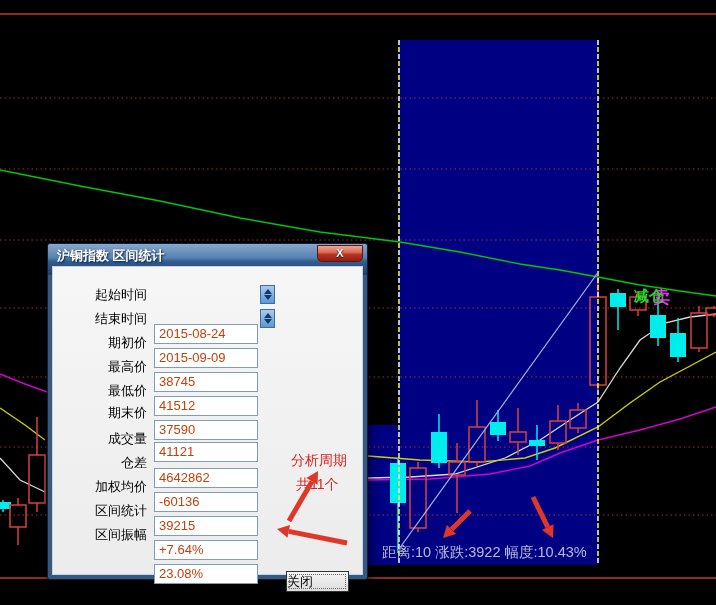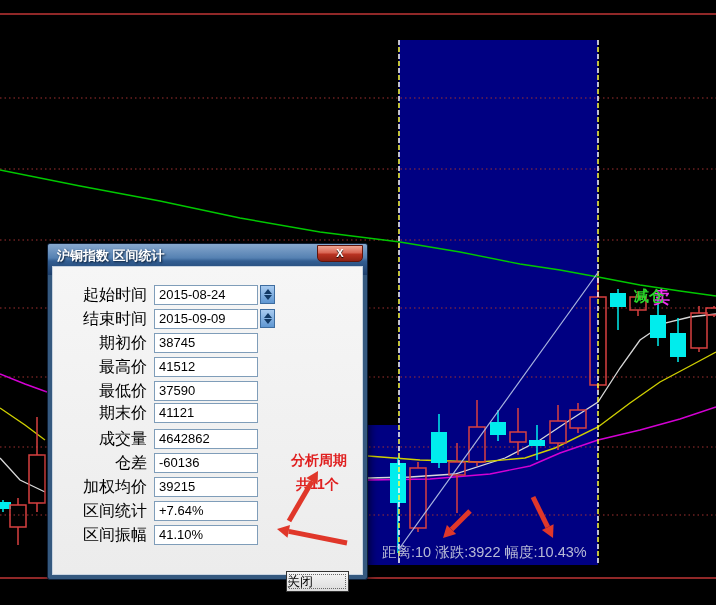--- a/index.html
+++ b/index.html
@@ -18,33 +18,33 @@
               text-shadow:1px 1px 2px #0a1b30;white-space:nowrap;}
   .close-btn{position:absolute;left:269px;top:1px;width:46px;height:17px;
              background:linear-gradient(to bottom,#f0a492 0%,#d96553 45%,#b93322 55%,#8f2012 100%);
              border:1px solid #5f150b;border-radius:0 0 5px 5px;box-sizing:border-box;
              color:#fff;font-size:11px;font-weight:bold;text-align:center;line-height:14px;
              text-shadow:0 1px 1px #000;cursor:pointer;}
   .dialog-body{position:absolute;left:4px;right:4px;top:22px;bottom:4px;
                background:linear-gradient(to bottom,#f6f6f6,#ececec);
                border:1px solid #c9d4e0;box-sizing:border-box;}
   .row{position:absolute;left:0;width:100%;height:19px;}
-  .flabel{position:absolute;left:6px;width:88px;text-align:right;font-size:16px;color:#000;
+  .flabel{position:absolute;left:6px;width:88px;text-align:right;font-size:13px;color:#000;
           line-height:19px;white-space:nowrap;}
   .finput{position:absolute;left:101px;width:104px;height:20px;background:#fff;
-          border:1px solid #7f9db9;box-sizing:border-box;font-size:13px;color:#000000;
-          line-height:17px;padding-left:4px;white-space:nowrap;overflow:hidden;}
+          border:1px solid #7f9db9;box-sizing:border-box;font-size:13px;color:#c2410c;
+          line-height:17px;padding-left:4px;white-space:nowrap;overflow:hidden;margin-top:39px;}
   .spinner{position:absolute;left:207px;width:15px;height:19px;box-sizing:border-box;
            border:1px solid #3e6da0;background:linear-gradient(to bottom,#a8cbf0,#5f97d2);
            cursor:pointer;}
   .spinner .up,.spinner .dn{position:absolute;left:3px;width:0;height:0;border-left:4px solid transparent;
            border-right:4px solid transparent;}
   .spinner .up{top:3px;border-bottom:5px solid #123a66;}
   .spinner .dn{bottom:3px;border-top:5px solid #123a66;}
-  .note{position:absolute;color:#e02020;font-size:14px;font-weight:bold;white-space:nowrap;}
+  .note{position:absolute;color:#e02020;font-size:14px;font-weight:normal;white-space:nowrap;}
   .note1{left:238px;top:185px;}
   .note2{left:243px;top:209px;}
   .ok-btn{position:absolute;left:233px;top:304px;width:63px;height:21px;box-sizing:border-box;
           background:linear-gradient(to bottom,#f5f5f5,#dcdcdc);border:1px solid #333;
           font-size:13px;color:#000;text-align:left;line-height:19px;cursor:pointer;
           outline:1px dotted #666;outline-offset:-4px;}
 </style>
 </head>
 <body>
 
@@ -180,21 +180,21 @@
           <div class="row" style="top: 210px;">
             <span class="flabel">加权均价</span>
             <span class="finput">39215</span>
           </div>
           <div class="row" style="top: 234px;">
             <span class="flabel">区间统计</span>
             <span class="finput">+7.64%</span>
           </div>
           <div class="row" style="top: 258px;">
             <span class="flabel">区间振幅</span>
-            <span class="finput">41.10%</span>
+            <span class="finput">23.08%</span>
           </div>
         </div>
       <div class="note note1">分析周期</div>
       <div class="note note2">共11个</div>
       <div class="ok-btn">关闭</div>
     </div>
   </div>
 
   <svg id="arrow-svg" width="716" height="605">
       <g>

